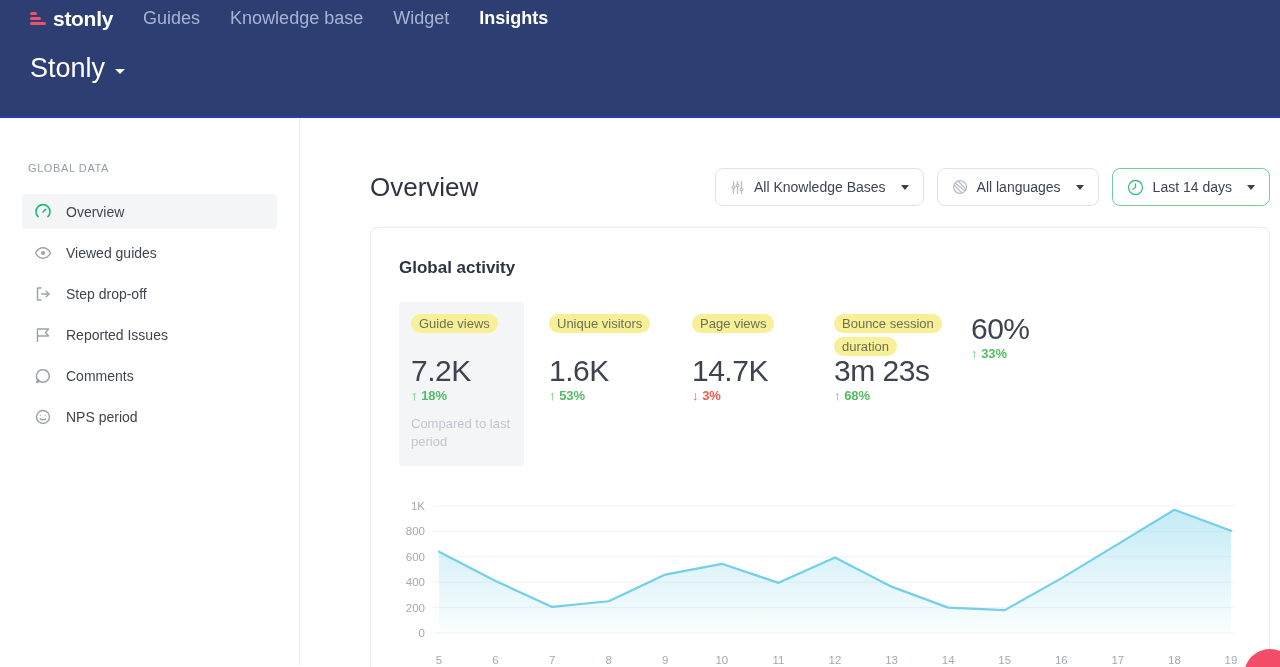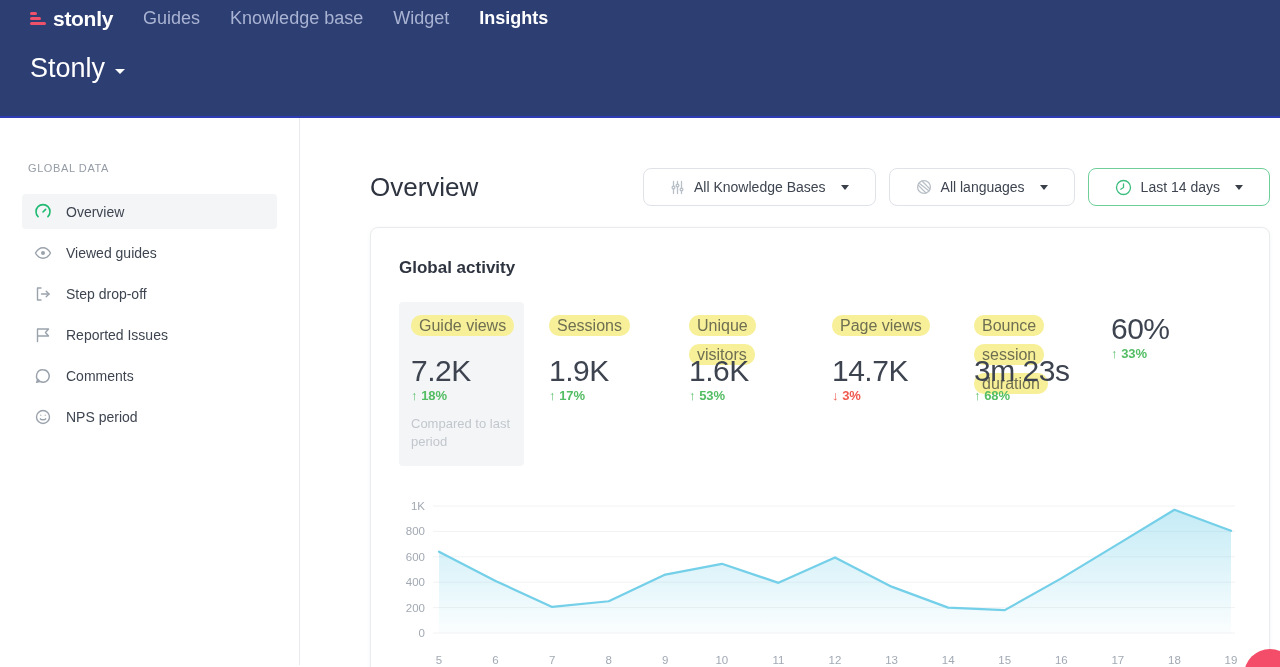--- a/index.html
+++ b/index.html
@@ -29,37 +29,37 @@
   .section-label { font-size:11px; color:#959ca6; letter-spacing:0.6px; margin:6px 0 20px 6px; }
   .side-item { display:flex; align-items:center; gap:14px; height:35px; padding:0 12px; border-radius:4px; margin-bottom:6px; font-size:14px; color:#3e4550; cursor:pointer; }
   .side-item .sicon { width:18px; height:18px; color:#9aa2ac; display:flex; align-items:center; justify-content:center; }
   .side-item.active { background:#f4f5f7; }
   .side-item.active .sicon { color:#1fba71; }
 
   .main { flex:1; padding:50px 8px 0 70px; }
   .page-head { display:flex; align-items:center; justify-content:space-between; width:900px; }
   .page-title { font-size:26px; font-weight:400; color:#2e3440; }
   .filters { display:flex; gap:13px; }
-  .filter-btn { display:flex; align-items:center; gap:9px; height:38px; padding:0 26px; background:#fff; border:1px solid #dfe3e8; border-radius:8px; font-size:14px; color:#3e4550; cursor:pointer; }
+  .filter-btn { display:flex; align-items:center; gap:9px; height:38px; padding:0 14px; background:#fff; border:1px solid #dfe3e8; border-radius:8px; font-size:14px; color:#3e4550; cursor:pointer; }
   .filter-btn .ficon { color:#b9bfc7; display:flex; }
   .filter-btn.accent { border:1px solid #6fcf9b; }
   .filter-btn.accent .ficon { color:#3bbd7e; }
   .caret-d { width:0; height:0; border-left:4px solid transparent; border-right:4px solid transparent; border-top:5px solid #3a4049; margin-left:6px; }
 
   
   .card { width:900px; margin-top:21px; background:#fff; border:1px solid #e9ebee; border-radius:8px; box-shadow:0 1px 4px rgba(40,50,60,0.05); padding:30px 28px 22px 28px; }
   .card-title { font-size:17px; font-weight:bold; color:#2e3440; }
 
   .metrics { display:flex; margin-top:24px; align-items:flex-start; }
   .metric { padding-top:10px; }
   .m0 { width:150px; padding-top:0; }
   .m1 { width:140px; } .m2 { width:143px; } .m3 { width:142px; } .m4 { width:137px; } .m5 { width:118px; }
   .tile { width:125px; background:#f4f5f7; border-radius:4px; padding:10px 12px 16px 12px; }
   .label-wrap { height:42px; width:118px; }
-  .pill { display:inline; background:#f7f099; color:#6f6f52; font-size:16px; line-height:1.8; padding:2px 8px; border-radius:10px; -webkit-box-decoration-break:clone; box-decoration-break:clone; }
+  .pill { display:inline; background:#f7f099; color:#6f6f52; font-size:13px; line-height:1.8; padding:2px 8px; border-radius:10px; -webkit-box-decoration-break:clone; box-decoration-break:clone; }
   .value { font-size:30px; color:#3d4450; font-weight:400; letter-spacing:-0.5px; }
   .change { font-size:13px; color:#53bd63; font-weight:bold; }
   .change.down { color:#f05a4f; }
   .note { font-size:13px; color:#c2c7cd; margin-top:12px; line-height:1.35; }
 
   .chart-wrap { margin-top:28px; }
   .chart-wrap svg { display:block; width:844px; height:195px; }
 
   .chat-bubble { position:fixed; right:-16px; bottom:-34px; width:52px; height:52px; border-radius:50%; background:#f34d6a; cursor:pointer; }
 </style>
@@ -201,25 +201,20 @@
       <div class="metrics">
         <div class="metric m0">
           <div class="tile">
             <div class="label-wrap"><span class="pill">Guide views</span></div>
             <div class="value">7.2K</div>
             <div class="change"><span>↑</span> <span>18%</span></div>
             <div class="note">Compared to last period</div>
           </div>
         </div>
 
-        <div class="metric m1">
-          <div class="label-wrap"><span class="pill">Sessions</span></div>
-          <div class="value">1.9K</div>
-          <div class="change"><span>↑</span> <span>17%</span></div>
-        </div>
 
         <div class="metric m2">
           <div class="label-wrap"><span class="pill">Unique visitors</span></div>
           <div class="value">1.6K</div>
           <div class="change"><span>↑</span> <span>53%</span></div>
         </div>
 
         <div class="metric m3">
           <div class="label-wrap"><span class="pill">Page views</span></div>
           <div class="value">14.7K</div>

